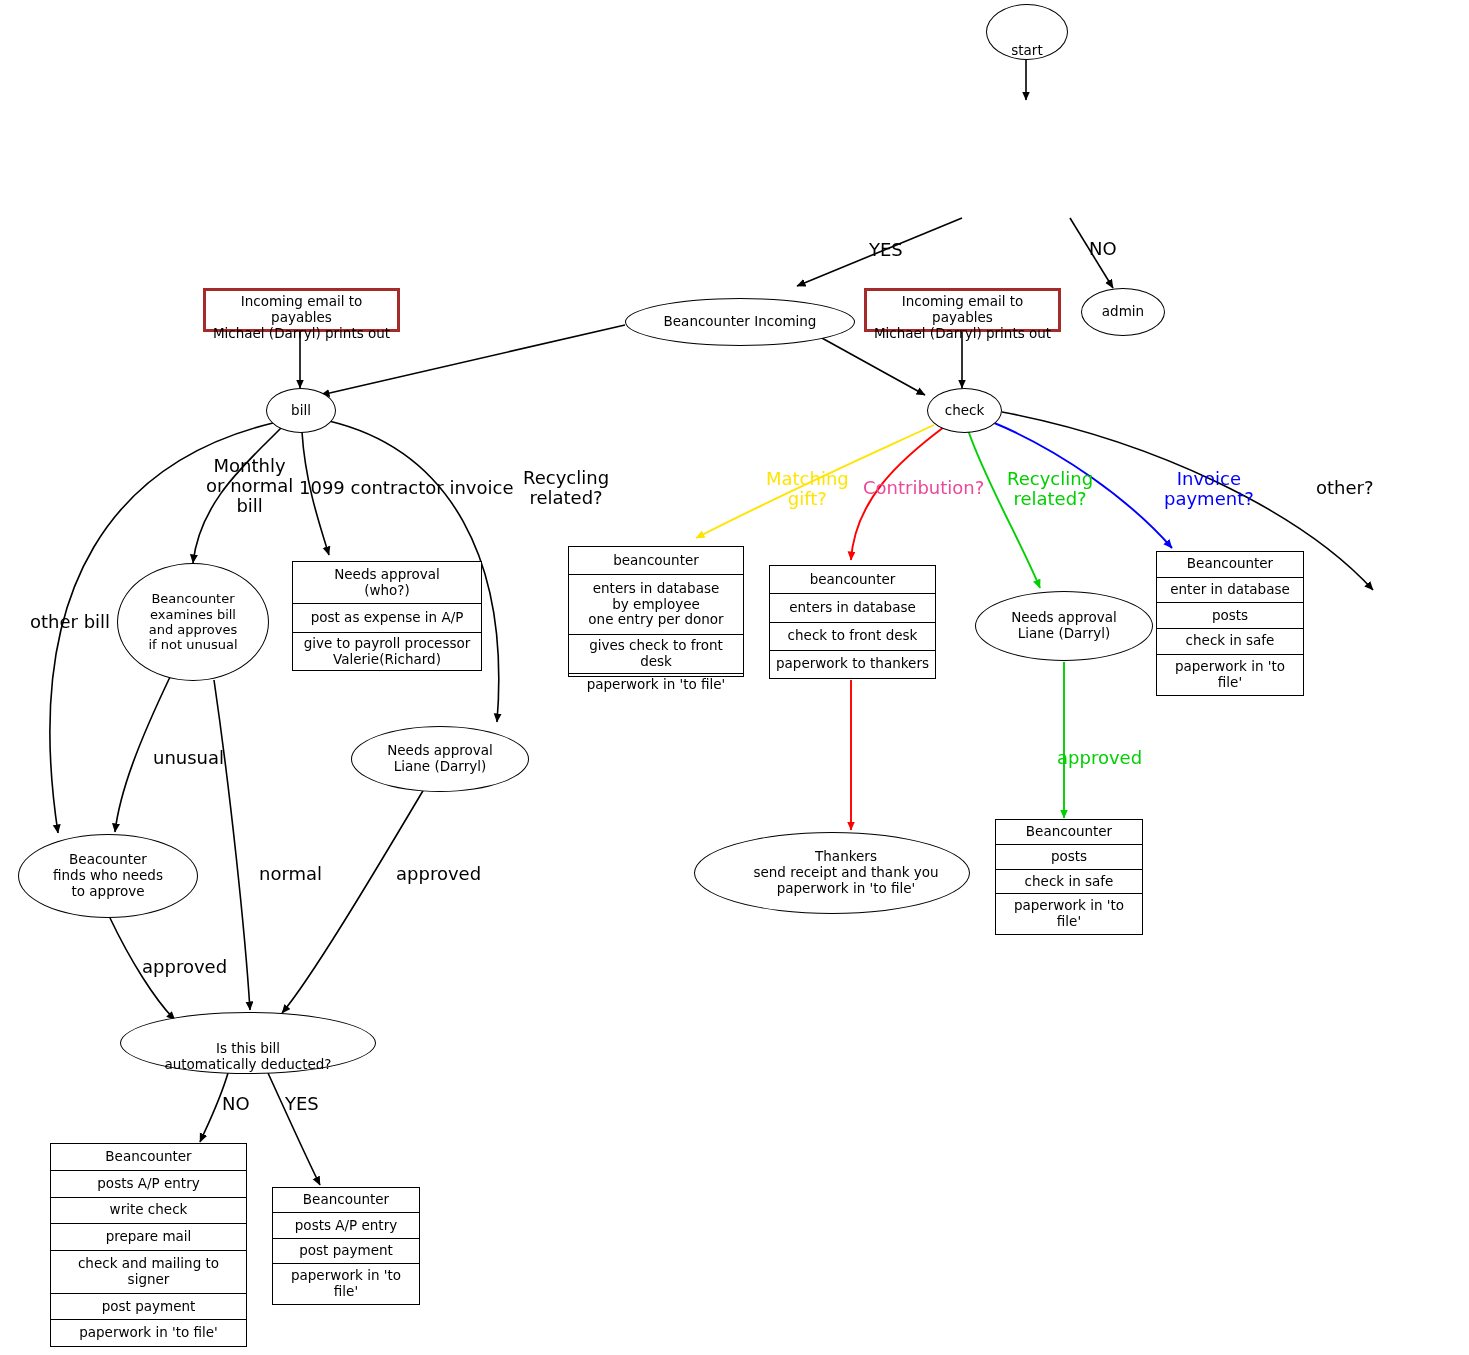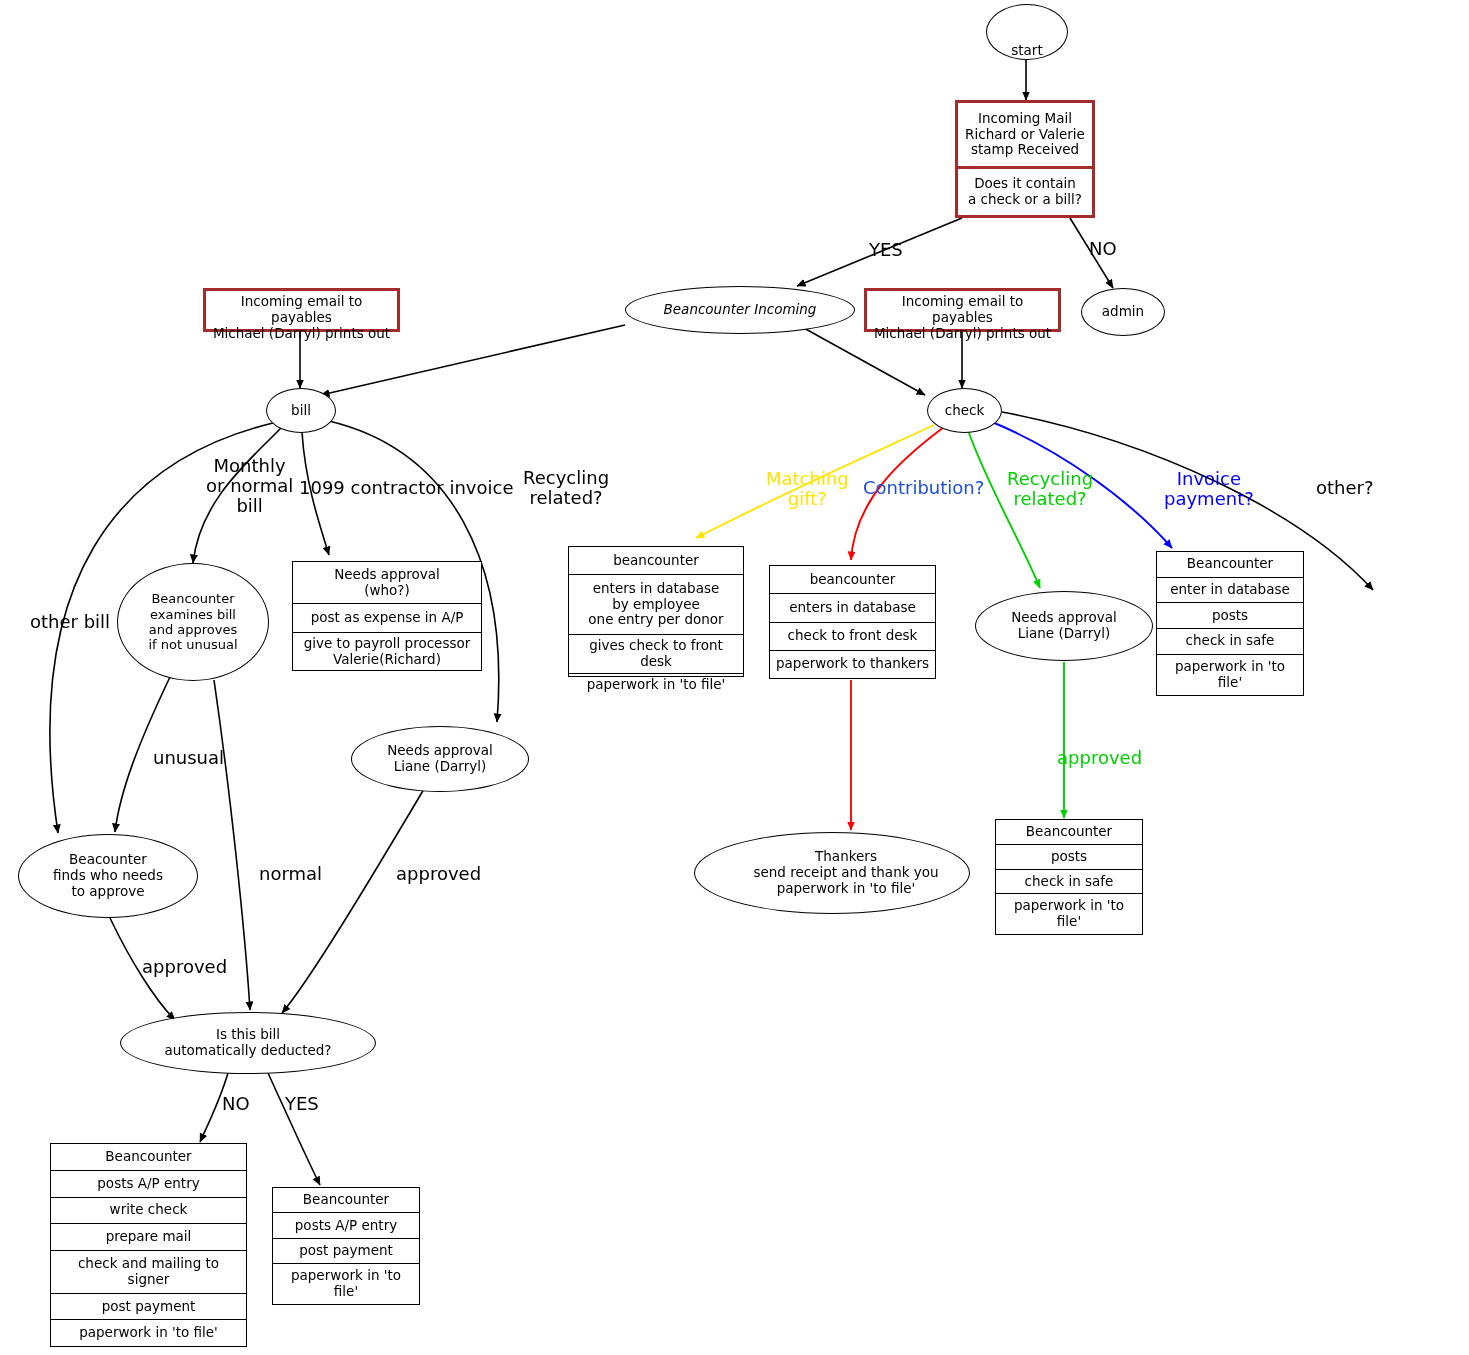--- a/index.html
+++ b/index.html
@@ -77,21 +77,21 @@
 
   .elabel {
     position: absolute;
     font-size: 18px;
     color: #000;
     line-height: 1.1;
     white-space: pre;
     text-align: center;
   }
   .elabel.yellow { color: #ffe400; }
-  .elabel.red    { color: #1d4ed8; text-align: right; }
+  .elabel.red    { color: #ec4899; text-align: right; }
   .elabel.green  { color: #00d000; }
   .elabel.blue   { color: #0000ff; }
 </style>
 </head>
 <body>
 
 <div id="canvas">
 
   <svg class="edges" viewBox="0 0 1469 1355">
     <defs>
@@ -156,29 +156,22 @@
     <path d="M968,430 C985,480 1020,540 1040,588" fill="none" stroke="#00d000" stroke-width="1.9" marker-end="url(#ah-green)"></path>
     <path d="M992,422 C1060,450 1130,500 1172,548" fill="none" stroke="#0000ff" stroke-width="1.9" marker-end="url(#ah-blue)"></path>
     <path d="M851,680 L851,830" fill="none" stroke="#ff0000" stroke-width="1.9" marker-end="url(#ah-red)"></path>
     <path d="M1064,662 L1064,818" fill="none" stroke="#00d000" stroke-width="1.9" marker-end="url(#ah-green)"></path>
   </svg>
 
   <div class="node ellipse" style="left:986px; top:4px; width:82px; height:56px;align-items:flex-end;">
     <span class="txt">start</span>
   </div>
 
-  <div class="node record red" style="left:955px; top:100px; width:140px; height:118px;">
-    <div class="cell" style="white-space:pre-line; flex:0 0 66px;">Incoming Mail
-Richard or Valerie
-stamp Received</div>
-    <div class="cell" style="white-space:pre-line;">Does it contain
-a check or a bill?</div>
-  </div>
-
-  <div class="node ellipse" style="left:625px; top:286px; width:230px; height:48px;font-style:italic;">
+
+  <div class="node ellipse" style="left:625px; top:298px; width:230px; height:48px;">
     <span class="txt">Beancounter Incoming</span>
   </div>
 
   <div class="node ellipse" style="left:1081px; top:288px; width:84px; height:48px;">
     <span class="txt">admin</span>
   </div>
 
   <div class="node record red" style="left:203px; top:288px; width:197px; height:44px;">
     <div class="cell" style="white-space:pre-line;">Incoming email to payables
 Michael (Darryl) prints out</div>
@@ -216,21 +209,21 @@
     <span class="txt" style="white-space:pre-line;">Needs approval
 Liane (Darryl)</span>
   </div>
 
   <div class="node ellipse" style="left:18px; top:834px; width:180px; height:84px;">
     <span class="txt" style="white-space:pre-line;">Beacounter
 finds who needs
 to approve</span>
   </div>
 
-  <div class="node ellipse" style="left:120px; top:1012px; width:256px; height:62px;">
+  <div class="node ellipse" style="left:120px; top:1012px; width:256px; height:62px;align-items:flex-end;">
     <span class="txt" style="white-space:pre-line;">Is this bill
 automatically deducted?</span>
   </div>
 
   <div class="node record" style="left:50px; top:1143px; width:197px; height:204px;">
     <div class="cell">Beancounter</div>
     <div class="cell">posts A/P entry</div>
     <div class="cell">write check</div>
     <div class="cell">prepare mail</div>
     <div class="cell">check and mailing to signer</div>

